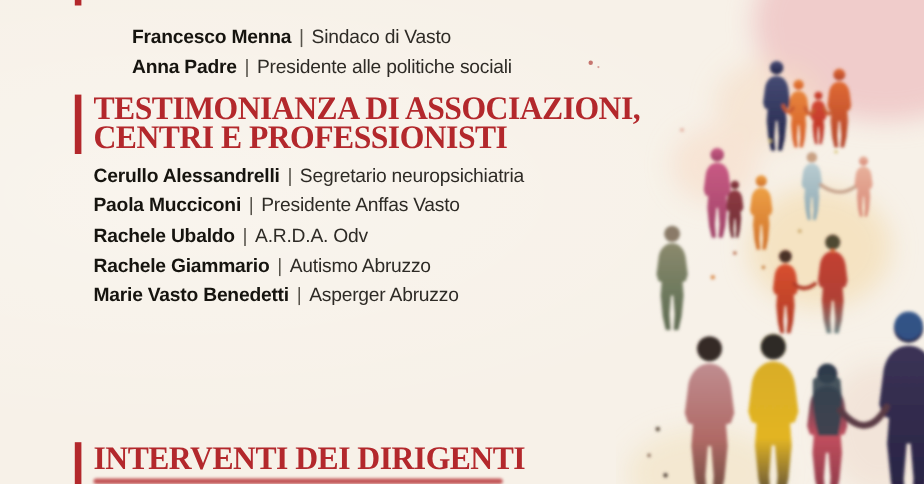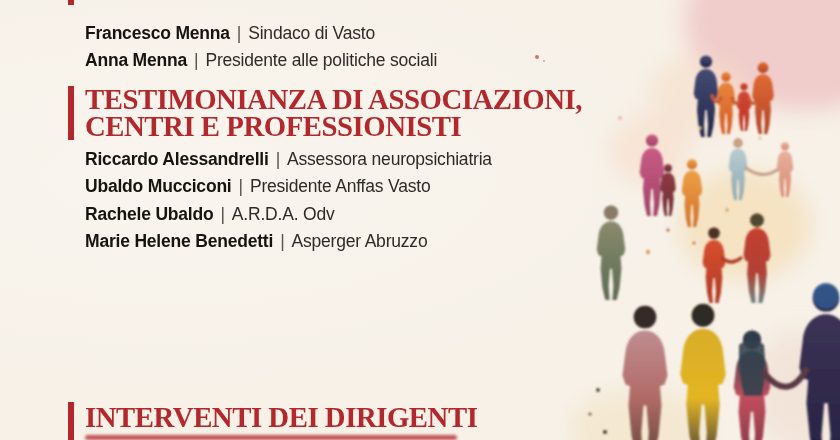--- a/index.html
+++ b/index.html
@@ -19,21 +19,21 @@
     transform:scaleX(0.96);transform-origin:left top;
   }
   h2.heading .hl{display:block;}
   #sec1-heading{left:85px;top:-31px;font-size:34px;line-height:36px;}
   #sec1-bar{left:68px;top:-31px;height:36px;}
   #sec2-bar{left:68px;top:86px;height:54px;}
   #sec2-heading{left:85px;top:85px;}
   #sec3-bar{left:68px;top:402px;height:38px;}
   #sec3-heading{left:85px;top:403px;}
   .speakers{position:absolute;left:85px;}
-  #speakers1{top:20px;}
+  #speakers1{top:20px;margin-left:35px;}
   #speakers2{top:146px;}
   .speaker,.cont{
     white-space:nowrap;font-size:17.5px;line-height:27.3px;
     color:#2e2b26;letter-spacing:-0.2px;
   }
   .nm{font-weight:700;color:#16140f;}
   .sep{color:#57534b;margin:0 7px;font-weight:400;}
   #cutoff-strip{
     position:absolute;left:85px;top:435px;width:372px;height:5px;
     background:#b3282c;filter:blur(1.6px);opacity:.78;border-radius:3px;
@@ -197,42 +197,45 @@
   <div class="accent-bar" id="sec1-bar"></div>
   <h2 class="heading" id="sec1-heading">
     <span class="hl">SALUTI ISTITUZIONALI</span>
   </h2>
 
   <div class="speakers" id="speakers1">
     <div class="speaker">
       <span class="nm">Francesco Menna</span><span class="sep">|</span><span class="rl">Sindaco di Vasto</span>
     </div>
     <div class="speaker">
-      <span class="nm">Anna Menna</span><span class="sep">|</span><span class="rl">Presidente alle politiche sociali</span>
+      <span class="nm">Anna Padre</span><span class="sep">|</span><span class="rl">Presidente alle politiche sociali</span>
     </div>
   </div>
 
   <div class="accent-bar" id="sec2-bar"></div>
   <h2 class="heading" id="sec2-heading">
     <span class="hl">TESTIMONIANZA DI ASSOCIAZIONI,</span>
     <span class="hl">CENTRI E PROFESSIONISTI</span>
   </h2>
 
   <div class="speakers" id="speakers2">
     <div class="speaker">
-      <span class="nm">Riccardo Alessandrelli</span><span class="sep">|</span><span class="rl">Assessora neuropsichiatria</span>
-    </div>
-    <div class="speaker">
-      <span class="nm">Ubaldo Mucciconi</span><span class="sep">|</span><span class="rl">Presidente Anffas Vasto</span>
+      <span class="nm">Cerullo Alessandrelli</span><span class="sep">|</span><span class="rl">Segretario neuropsichiatria</span>
+    </div>
+    <div class="speaker">
+      <span class="nm">Paola Mucciconi</span><span class="sep">|</span><span class="rl">Presidente Anffas Vasto</span>
     </div>
     <div class="speaker">
       <span class="nm">Rachele Ubaldo</span><span class="sep">|</span><span class="rl">A.R.D.A. Odv</span>
     </div>
     <div class="speaker">
-      <span class="nm">Marie Helene Benedetti</span><span class="sep">|</span><span class="rl">Asperger Abruzzo</span>
+      <span class="nm">Rachele Giammario</span><span class="sep">|</span><span class="rl">Autismo Abruzzo</span>
+    </div>
+    <div class="speaker">
+      <span class="nm">Marie Vasto Benedetti</span><span class="sep">|</span><span class="rl">Asperger Abruzzo</span>
     </div>
   </div>
 
   <div class="accent-bar" id="sec3-bar"></div>
   <h2 class="heading" id="sec3-heading">
     <span class="hl">INTERVENTI DEI DIRIGENTI</span>
   </h2>
   <div id="cutoff-strip"></div>
 
 </div>

